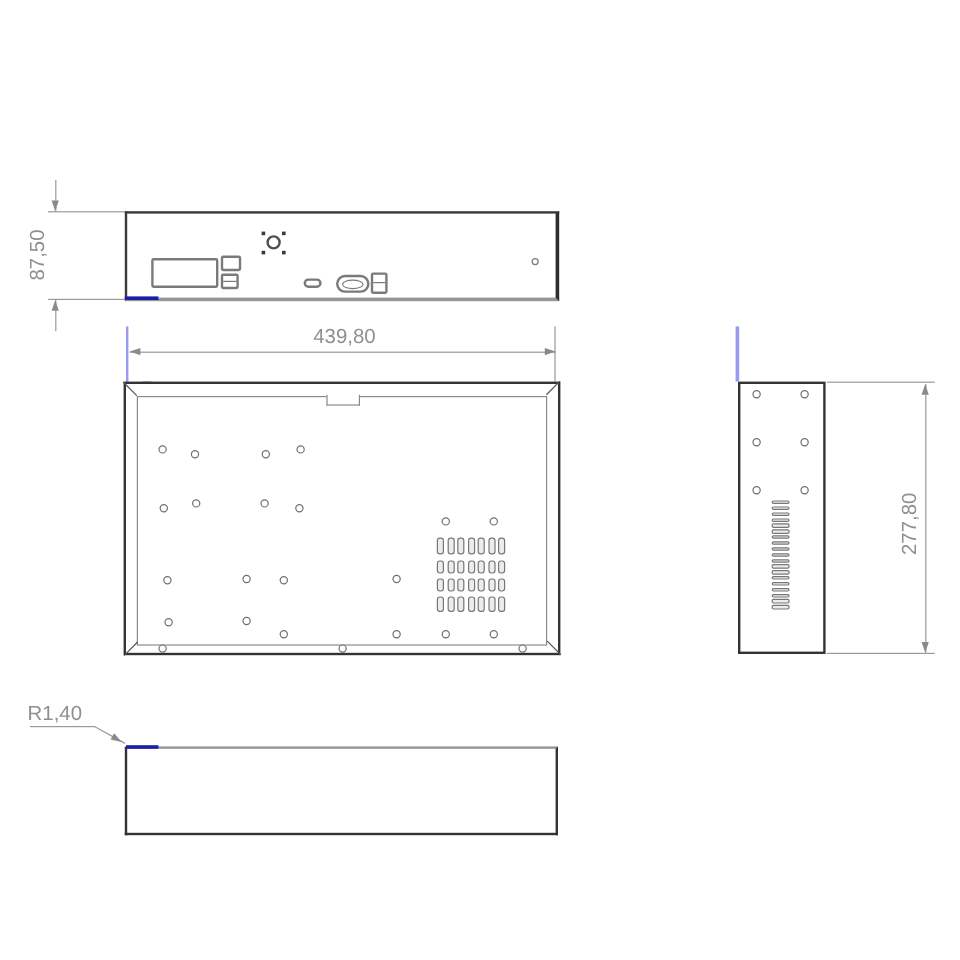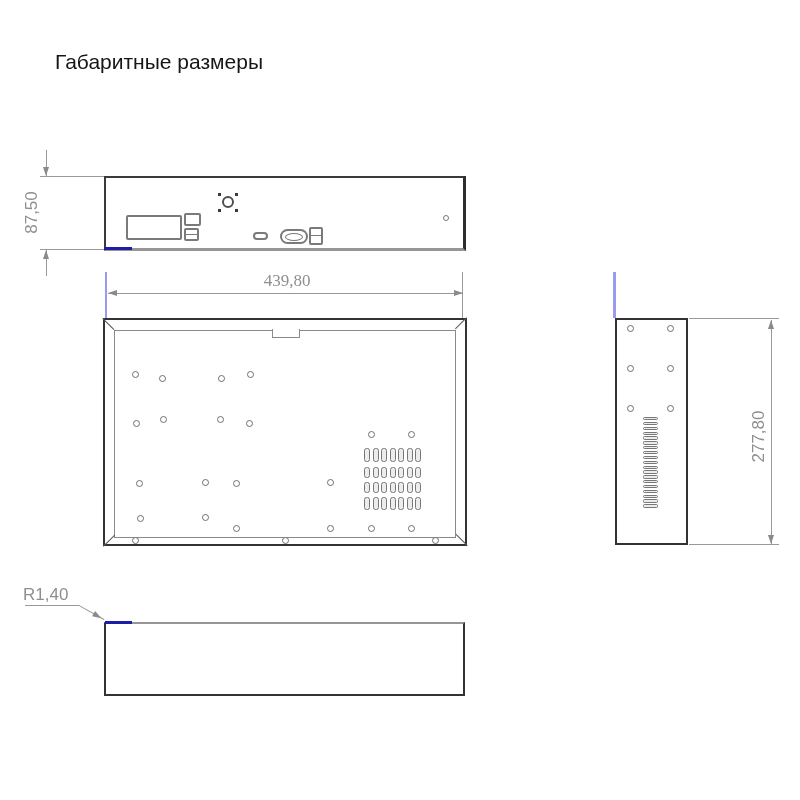--- a/index.html
+++ b/index.html
@@ -25,21 +25,20 @@
   .comp{position:absolute;border:2px solid #7a7a7a;box-sizing:border-box;background:#fff;border-radius:2px;}
   .chamfer{position:absolute;height:1.4px;background:#555;transform-origin:0 0;}
   .divider{position:absolute;left:0;right:0;height:0;border-top:1.5px solid #7a7a7a;}
   .dot{position:absolute;width:3px;height:3px;background:#3a3a3a;}
 </style>
 </head>
 <body>
 
 <div id="canvas">
 
-  <div id="page-title">Габаритные размеры</div>
 
   <div class="abs" style="left:104px;top:176px;width:362px;height:75px;box-sizing:border-box;
               border-top:2px solid #3a3a3a;border-left:2px solid #3a3a3a;
               border-right:3px solid #2e2e2e;border-bottom:3px solid #969696;"></div>
   <div class="abs" style="left:104px;top:247px;width:28px;height:3px;background:#1d1daa;"></div>
 
   <div class="comp" style="left:126px;top:215px;width:56px;height:25px;"></div>
   <div class="comp" style="left:184px;top:213px;width:17px;height:13px;"></div>
   <div class="comp" style="left:184px;top:228px;width:15px;height:13px;">
     <div class="divider" style="top:3.5px;"></div>
@@ -60,21 +59,21 @@
   <div class="abs" style="left:443px;top:215px;width:6px;height:6px;border:1.5px solid #7a7a7a;border-radius:50%;box-sizing:border-box;"></div>
 
   <div class="line" style="left:40px;top:176px;width:64px;height:1px;"></div>
   <div class="line" style="left:40px;top:249px;width:64px;height:1px;"></div>
   <div class="line" style="left:46px;top:150px;width:1px;height:26px;"></div>
   <div class="line" style="left:46px;top:250px;width:1px;height:26px;"></div>
   <div class="arr arr-down" style="left:43px;top:167px;"></div>
   <div class="arr arr-up" style="left:43px;top:250px;"></div>
   <div class="dim-text rot" style="left:0px;top:204px;width:60px;height:17px;">87,50</div>
 
-  <div class="dim-text" style="left:237px;top:271px;width:100px;font-family:Liberation Serif, serif;">439,80</div>
+  <div class="dim-text" style="left:237px;top:271px;width:100px;">439,80</div>
   <div class="line" style="left:108px;top:293px;width:355px;height:1px;"></div>
   <div class="arr arr-left" style="left:108px;top:290px;"></div>
   <div class="arr arr-right" style="left:454px;top:290px;"></div>
   <div class="abs" style="left:105px;top:272px;width:2px;height:47px;background:#9a9af0;"></div>
   <div class="line" style="left:462px;top:272px;width:1px;height:46px;"></div>
   <div class="abs" style="left:119px;top:318px;width:7px;height:2px;background:#6a6ad8;"></div>
 
   <div class="abs" style="left:103px;top:318px;width:364px;height:228px;border:2px solid #333;box-sizing:border-box;"></div>
   <div class="abs" style="left:114px;top:330px;width:342px;height:208px;border:1.5px solid #8a8a8a;box-sizing:border-box;"></div>
   <div class="chamfer" style="left:103px;top:318px;width:16px;transform:rotate(45deg);"></div>

